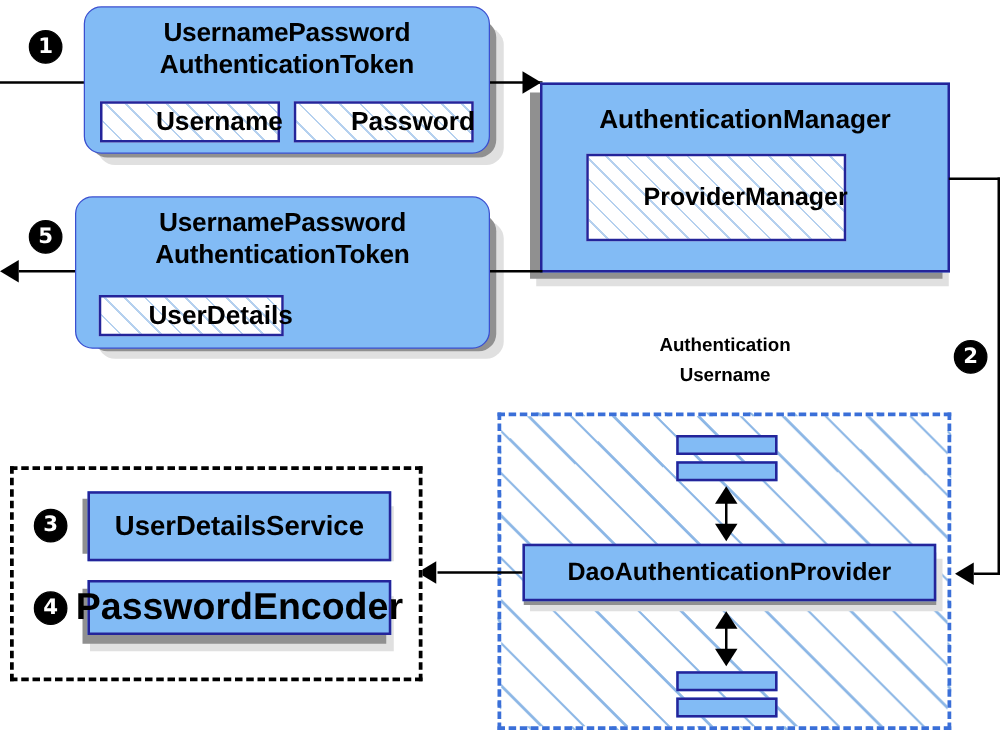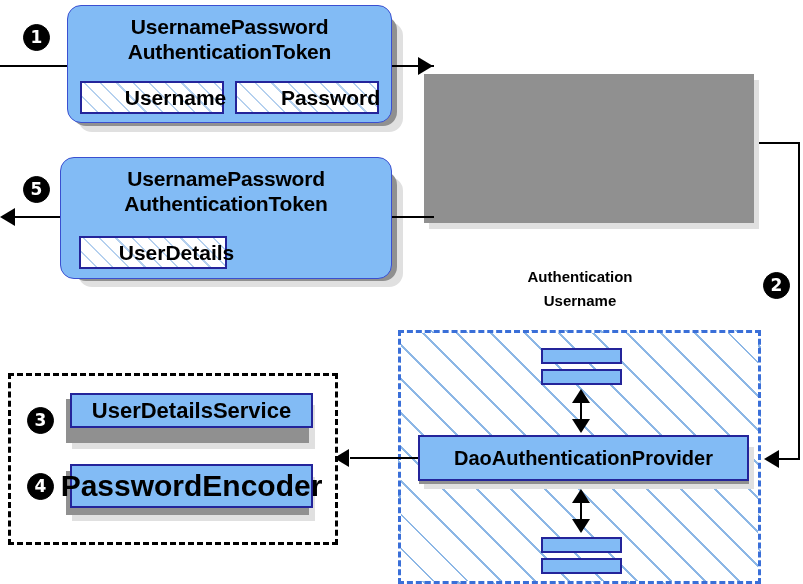--- a/index.html
+++ b/index.html
@@ -101,20 +101,24 @@
     <div class="abs whitebox" style="left:12px;top:75px;width:144px;height:33px;font-size:21px;">Username</div>
     <div class="abs whitebox" style="left:167px;top:75px;width:144px;height:33px;font-size:21px;">Password</div>
   </div>
 
   <div class="abs hline" style="left:392px;top:65px;width:42px;"></div>
   <div class="abs arrow-r" style="left:418px;top:57px;"></div>
 
   <div class="abs shadow-light" style="left:429px;top:80px;width:330px;height:149px;"></div>
   <div class="abs shadow-dark" style="left:424px;top:74px;width:330px;height:149px;"></div>
 
+  <div class="abs bluebox" style="left:432px;top:66px;width:328px;height:152px;display:block;">
+    <div class="abs lbl" style="left:0;right:0;top:16px;text-align:center;font-size:21px;font-weight:bold;">AuthenticationManager</div>
+    <div class="abs whitebox" style="left:35px;top:55px;width:208px;height:70px;font-size:20px;">ProviderManager</div>
+  </div>
 
   <div class="abs badge lbl" style="left:23px;top:176px;width:27px;height:27px;">5</div>
 
   <div class="abs hline" style="left:15px;top:216px;width:57px;"></div>
   <div class="abs arrow-l" style="left:0px;top:208px;"></div>
 
   <div class="abs shadow-light" style="left:78px;top:177px;width:325px;height:110px;border-radius:14px;"></div>
   <div class="abs shadow-dark" style="left:72px;top:171px;width:325px;height:110px;border-radius:14px;"></div>
 
   <div class="abs bluebox round" style="left:60px;top:157px;width:332px;height:122px;display:block;">
@@ -162,19 +166,19 @@
   <div class="abs hline" style="left:350px;top:457px;width:68px;"></div>
   <div class="abs arrow-l" style="left:334px;top:449px;"></div>
 
   <div class="abs dashed-black" style="left:8px;top:373px;width:330px;height:172px;"></div>
 
   <div class="abs badge lbl" style="left:27px;top:407px;width:27px;height:27px;">3</div>
   <div class="abs badge lbl" style="left:27px;top:473px;width:27px;height:27px;">4</div>
 
   <div class="abs shadow-light" style="left:72px;top:405px;width:243px;height:44px;"></div>
   <div class="abs shadow-dark" style="left:66px;top:399px;width:243px;height:44px;"></div>
-  <div class="abs bluebox" style="left:70px;top:393px;width:243px;height:35px;font-size:22px;">UserDetailsService</div>
+  <div class="abs bluebox" style="left:70px;top:393px;width:243px;height:56px;font-size:22px;">UserDetailsService</div>
 
   <div class="abs shadow-light" style="left:72px;top:477px;width:243px;height:44px;"></div>
   <div class="abs shadow-dark" style="left:66px;top:471px;width:243px;height:44px;"></div>
   <div class="abs bluebox" style="left:70px;top:464px;width:243px;height:44px;font-size:30px;">PasswordEncoder</div>
 
 </div>
 
 </body></html>

